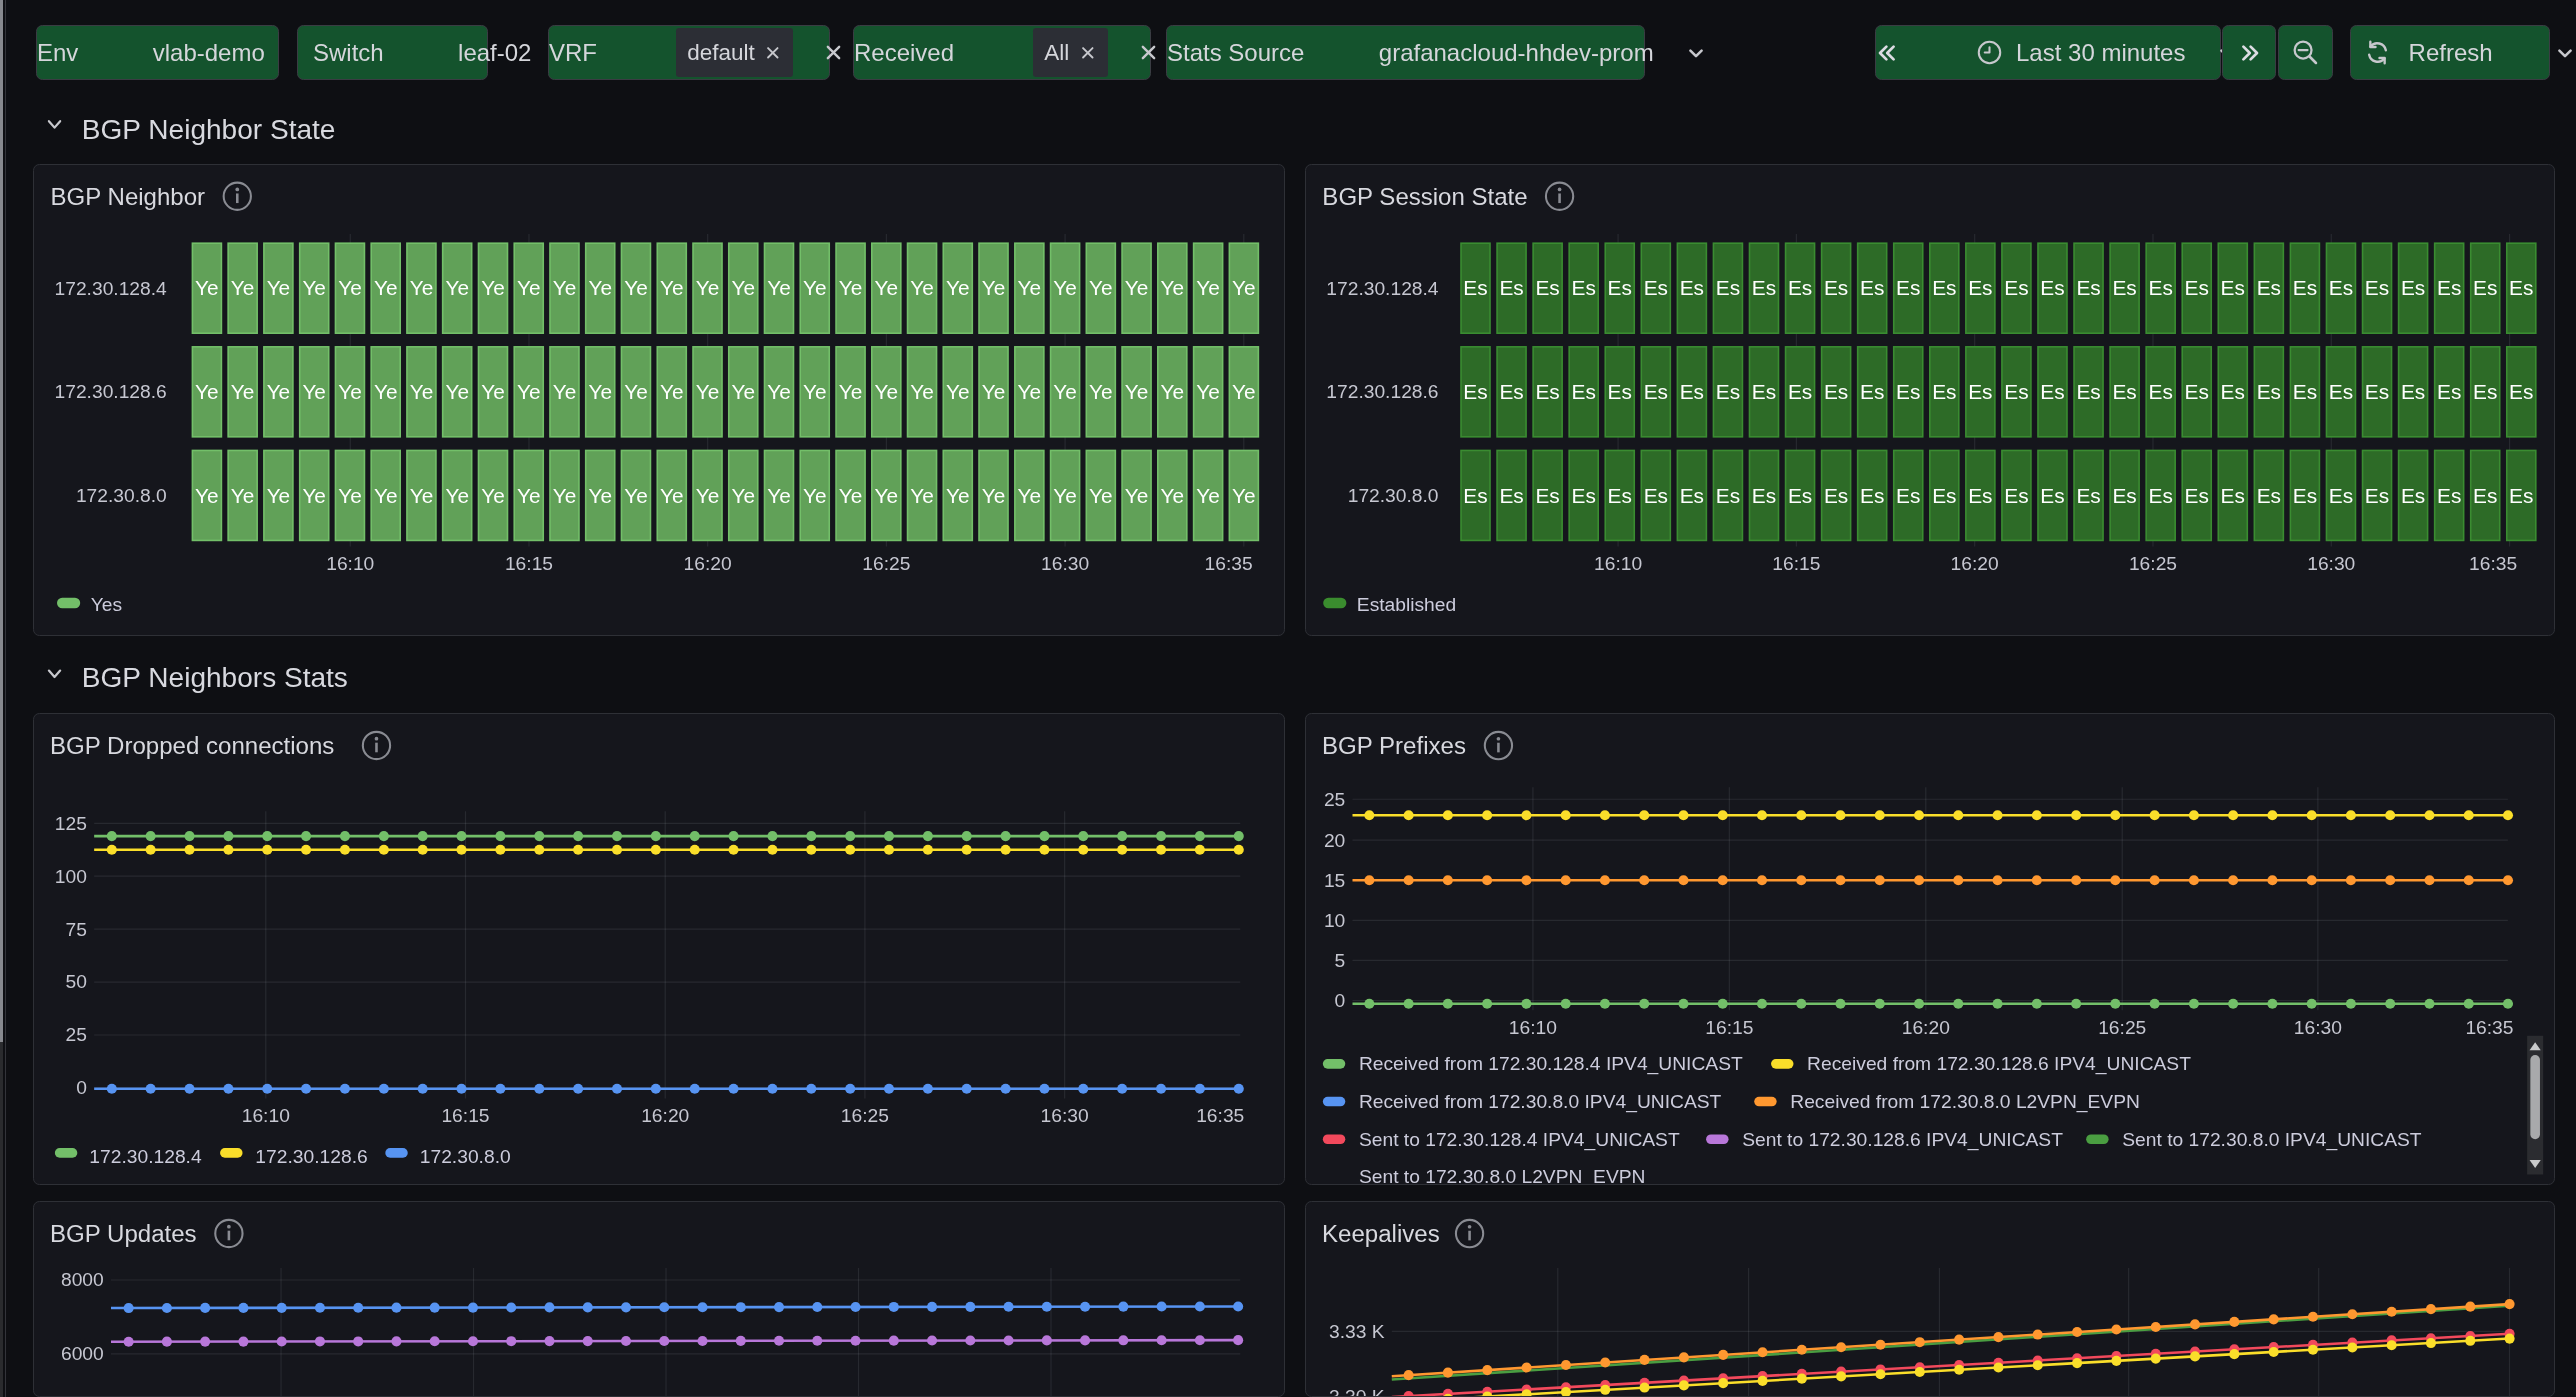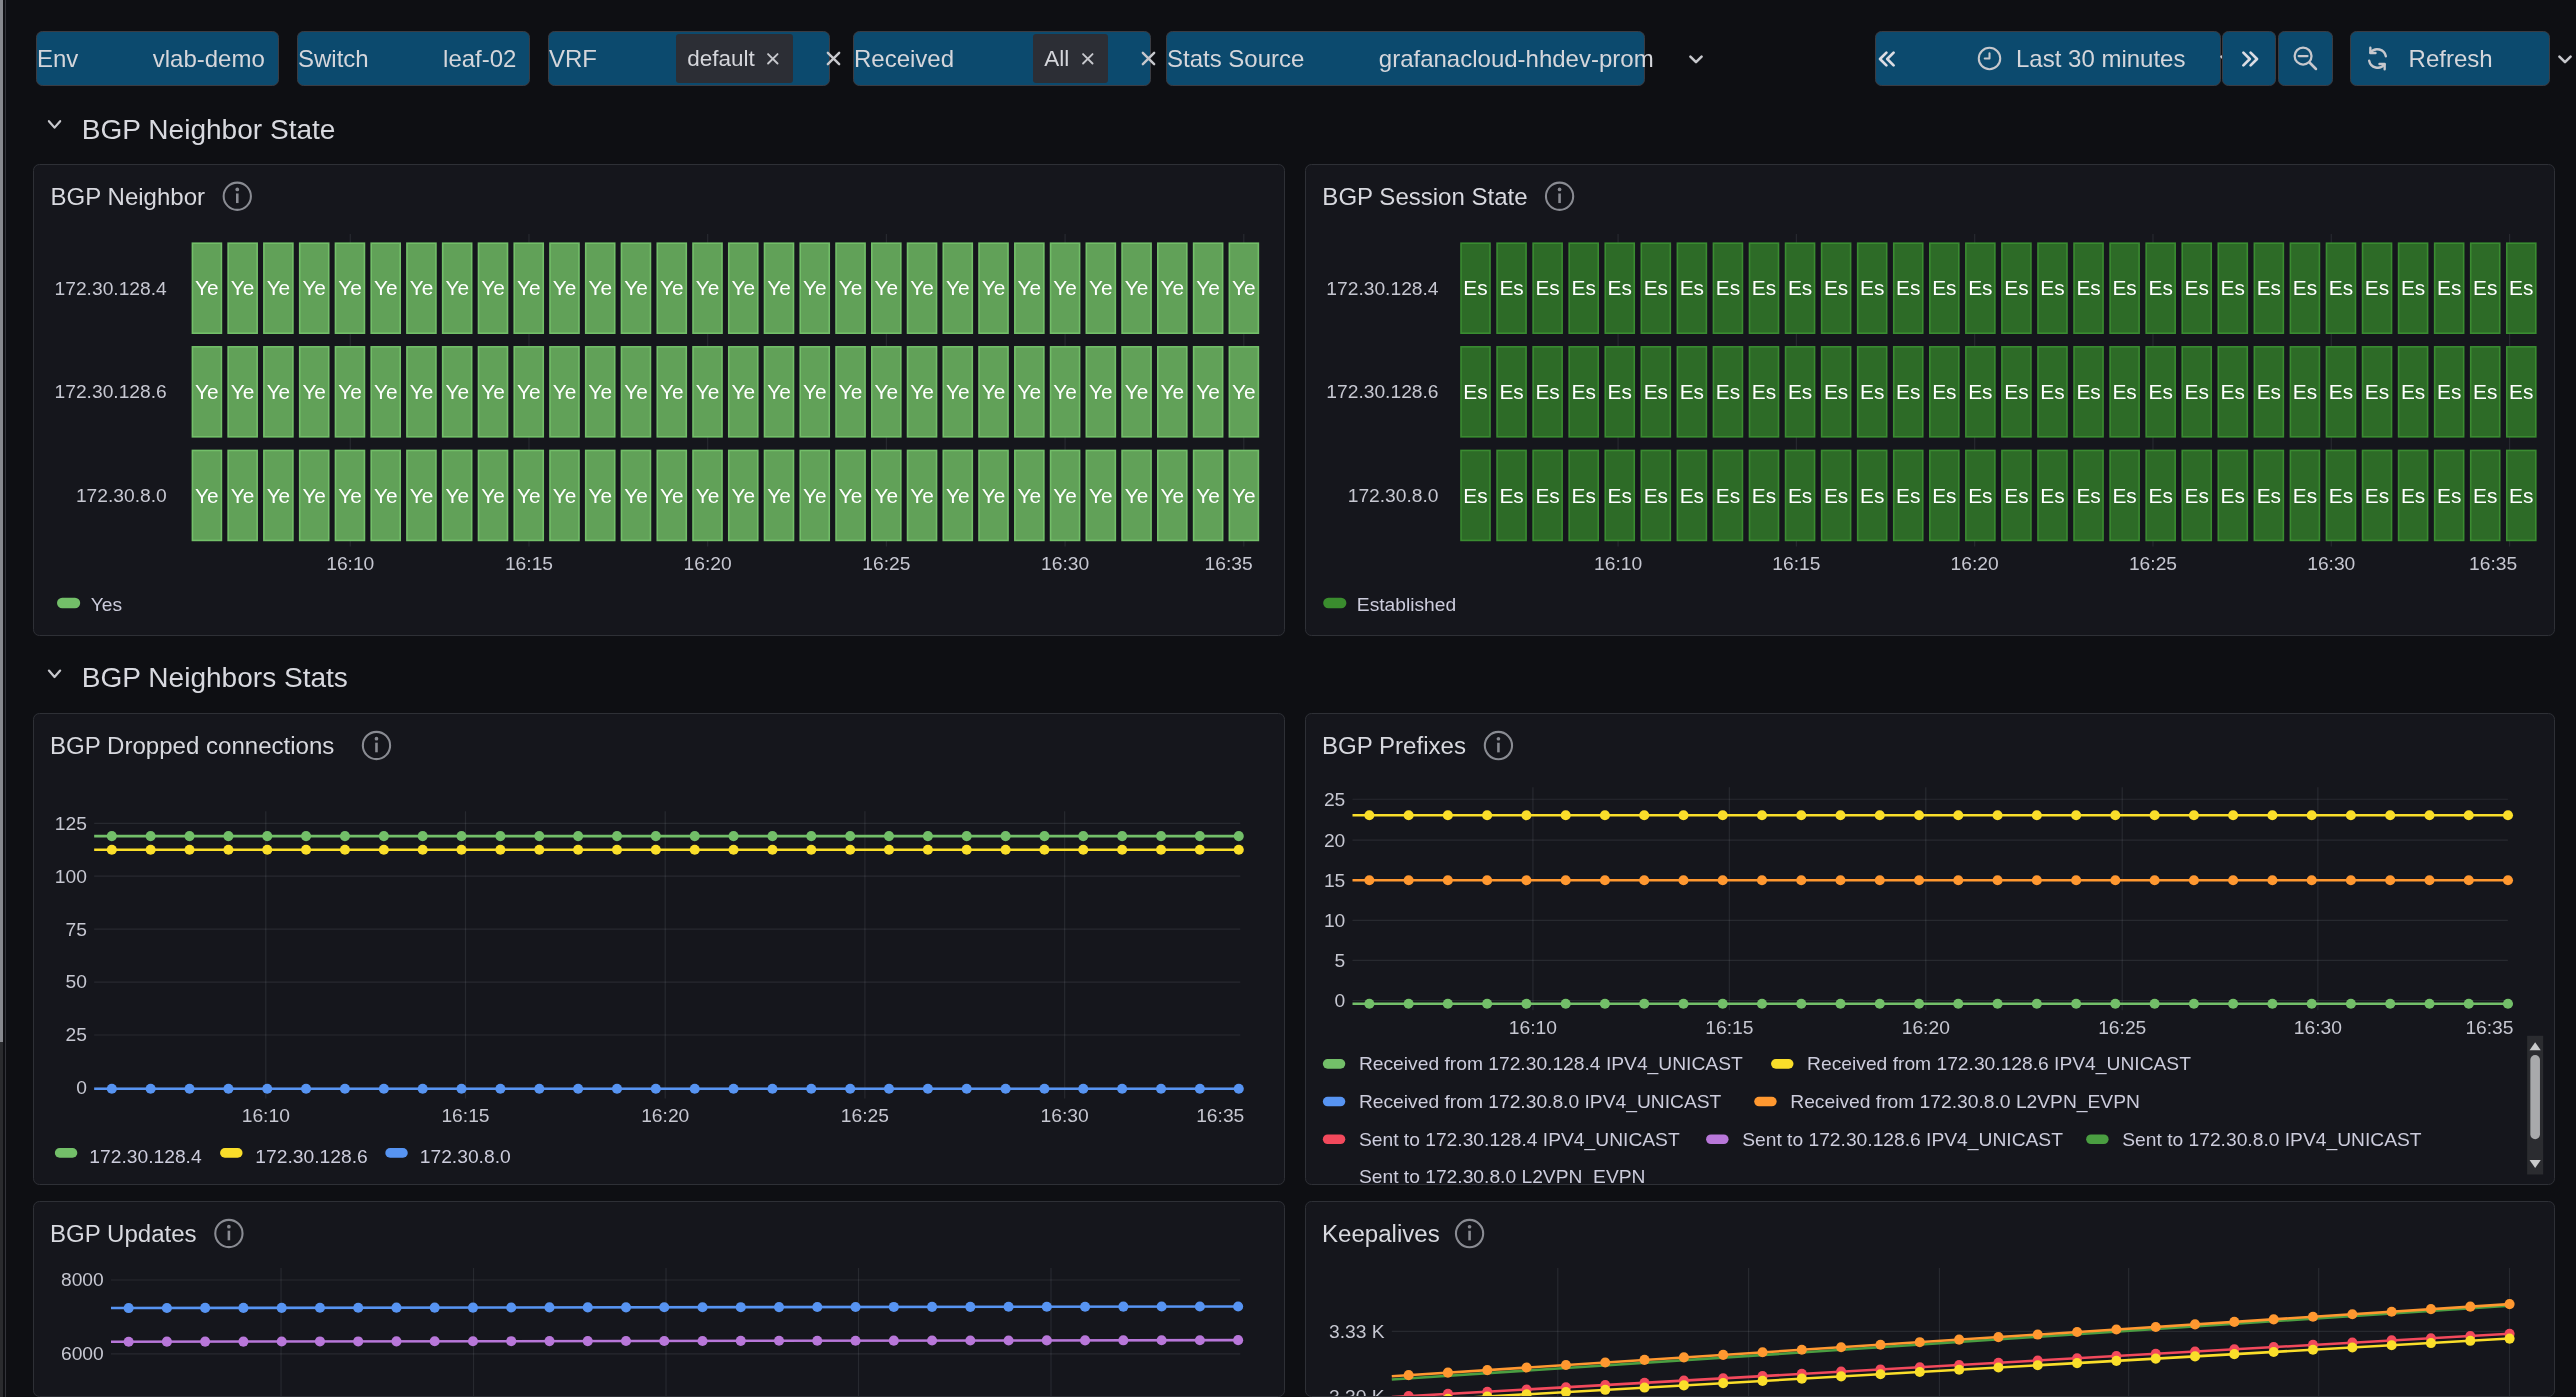--- a/index.html
+++ b/index.html
@@ -1,19 +1,19 @@
 <!DOCTYPE html>
 <html style="font-size:13px"><head><meta charset="utf-8"><style>
 * { margin:0; padding:0; box-sizing:border-box; }
 html,body { width:2576px; height:1397px; background:#0e0f13; overflow:hidden;
   font-family:"Liberation Sans", sans-serif; }
 .abs { position:absolute; }
 .panel { position:absolute; background:#15161c; border:1.6px solid #2e3036;
   border-radius:6.4px; overflow:hidden; }
-.grp { position:absolute; top:31px; height:55px; background:#0c4a6e;
+.grp { position:absolute; top:25px; height:55px; background:#14532d;
   border:1.6px solid #3a3c43; border-radius:6.4px; display:flex; align-items:stretch;gap:30px; }
 .seg { display:flex; align-items:center; font-size:24px; color:#d5d6db; white-space:nowrap; }
 .segdiv { width:1.6px; background:#3a3c43; }
 .chip { background:#2c2e35; border-radius:3.2px; height:49px; display:flex;
   align-items:center; padding:0 11.2px; font-size:22.5px; color:#d5d6db; gap:9.6px;}
 svg { display:block; }
 </style></head>
 <body>
 
 <div class="abs" style="left:0;top:0;width:3.2px;height:1397px;background:#2a2b2e;"></div>
@@ -22,21 +22,21 @@
 <div class="grp" style="left:36px;width:243px;">
     <div class="seg" style="width:59px;justify-content:center;">Env</div>
     <div class="segdiv"></div>
     <div class="seg" style="padding-left:14.4px;">vlab-demo</div>
     <div class="seg" style="margin-left:auto;padding-right:11.2px;">
       <svg width="24" height="24" viewBox="0 0 30 30">
         <polyline points="8,12 15,19 22,12" fill="none" stroke="#c7c8cd" stroke-width="3.2" stroke-linecap="round" stroke-linejoin="round"></polyline>
       </svg>
     </div>
   </div>
-<div class="grp" style="left:297px;width:233px;">
+<div class="grp" style="left:297px;width:191px;padding-left:15px;">
     <div class="seg" style="width:90px;justify-content:center;">Switch</div>
     <div class="segdiv"></div>
     <div class="seg" style="padding-left:14.4px;">leaf-02</div>
     <div class="seg" style="margin-left:auto;padding-right:11.2px;">
       <svg width="24" height="24" viewBox="0 0 30 30">
         <polyline points="8,12 15,19 22,12" fill="none" stroke="#c7c8cd" stroke-width="3.2" stroke-linecap="round" stroke-linejoin="round"></polyline>
       </svg>
     </div>
   </div>
 <div class="grp" style="left:548px;width:282px;">

